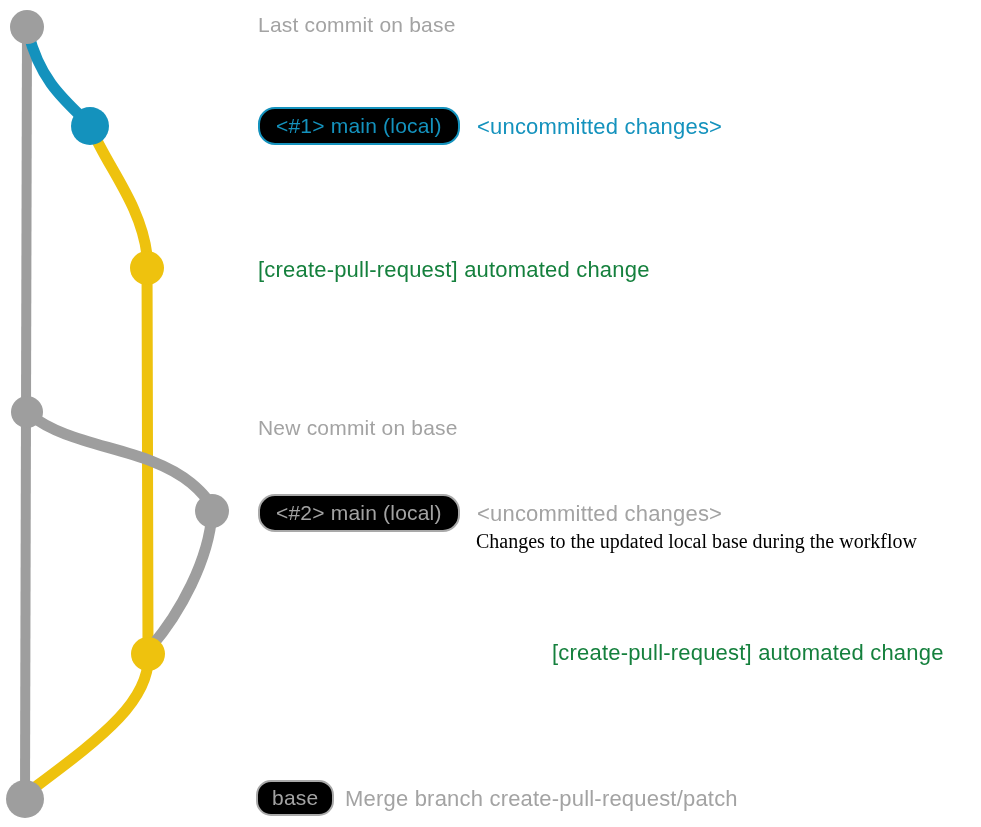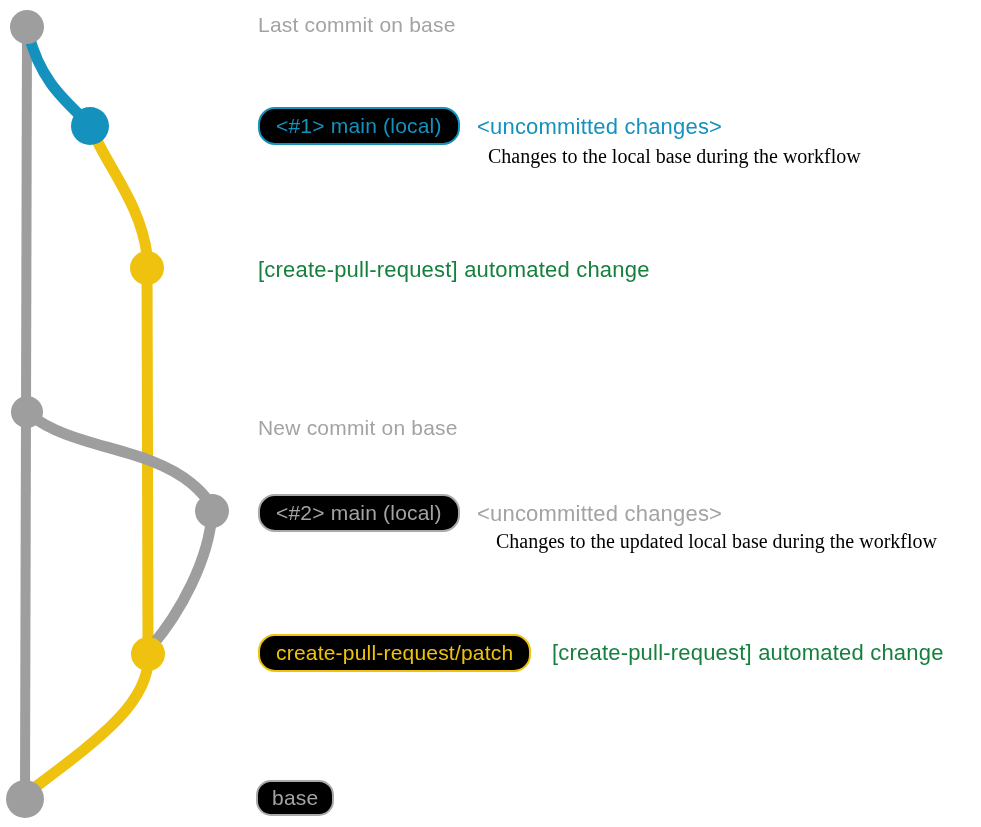--- a/index.html
+++ b/index.html
@@ -82,28 +82,27 @@
     <circle cx="27" cy="412" r="16" fill="#9e9e9e"></circle>
     <circle cx="212" cy="511" r="17" fill="#9e9e9e"></circle>
     <circle cx="148" cy="654" r="17" fill="#eec20e"></circle>
     <circle cx="25" cy="799" r="19" fill="#9e9e9e"></circle>
   </svg>
 
   <div class="abs title-gray" style="left:258px; top:13px;">Last commit on base</div>
 
   <div class="abs badge badge-blue" style="left:258px; top:107px;">&lt;#1&gt; main (local)</div>
   <div class="abs note note-blue" style="left:477px; top:114px;">&lt;uncommitted changes&gt;</div>
-  <div class="abs desc" style="left:488px; top:145px;">Changes to the local base during the workflow</div>
 
   <div class="abs note note-yellow" style="left:258px; top:257px;">[create-pull-request] automated change</div>
 
   <div class="abs title-gray" style="left:258px; top:416px;">New commit on base</div>
 
   <div class="abs badge badge-gray" style="left:258px; top:494px;">&lt;#2&gt; main (local)</div>
   <div class="abs note note-gray" style="left:477px; top:501px;">&lt;uncommitted changes&gt;</div>
-  <div class="abs desc" style="left:496px; top:530px;">Changes to the updated local base during the workflow</div>
+  <div class="abs desc" style="left:476px; top:530px;">Changes to the updated local base during the workflow</div>
 
-  <div class="abs badge badge-yellow" style="left:258px; top:634px;">create-pull-request/patch</div>
   <div class="abs note note-yellow" style="left:552px; top:640px;">[create-pull-request] automated change</div>
 
   <div class="abs badge badge-gray" style="left:256px; top:780px; border-radius:15px; padding:0 14px; height:32px;">base</div>
+  <div class="abs note note-gray" style="left:345px; top:786px;">Merge branch create-pull-request/patch</div>
 
 </div>
 
 </body></html>

